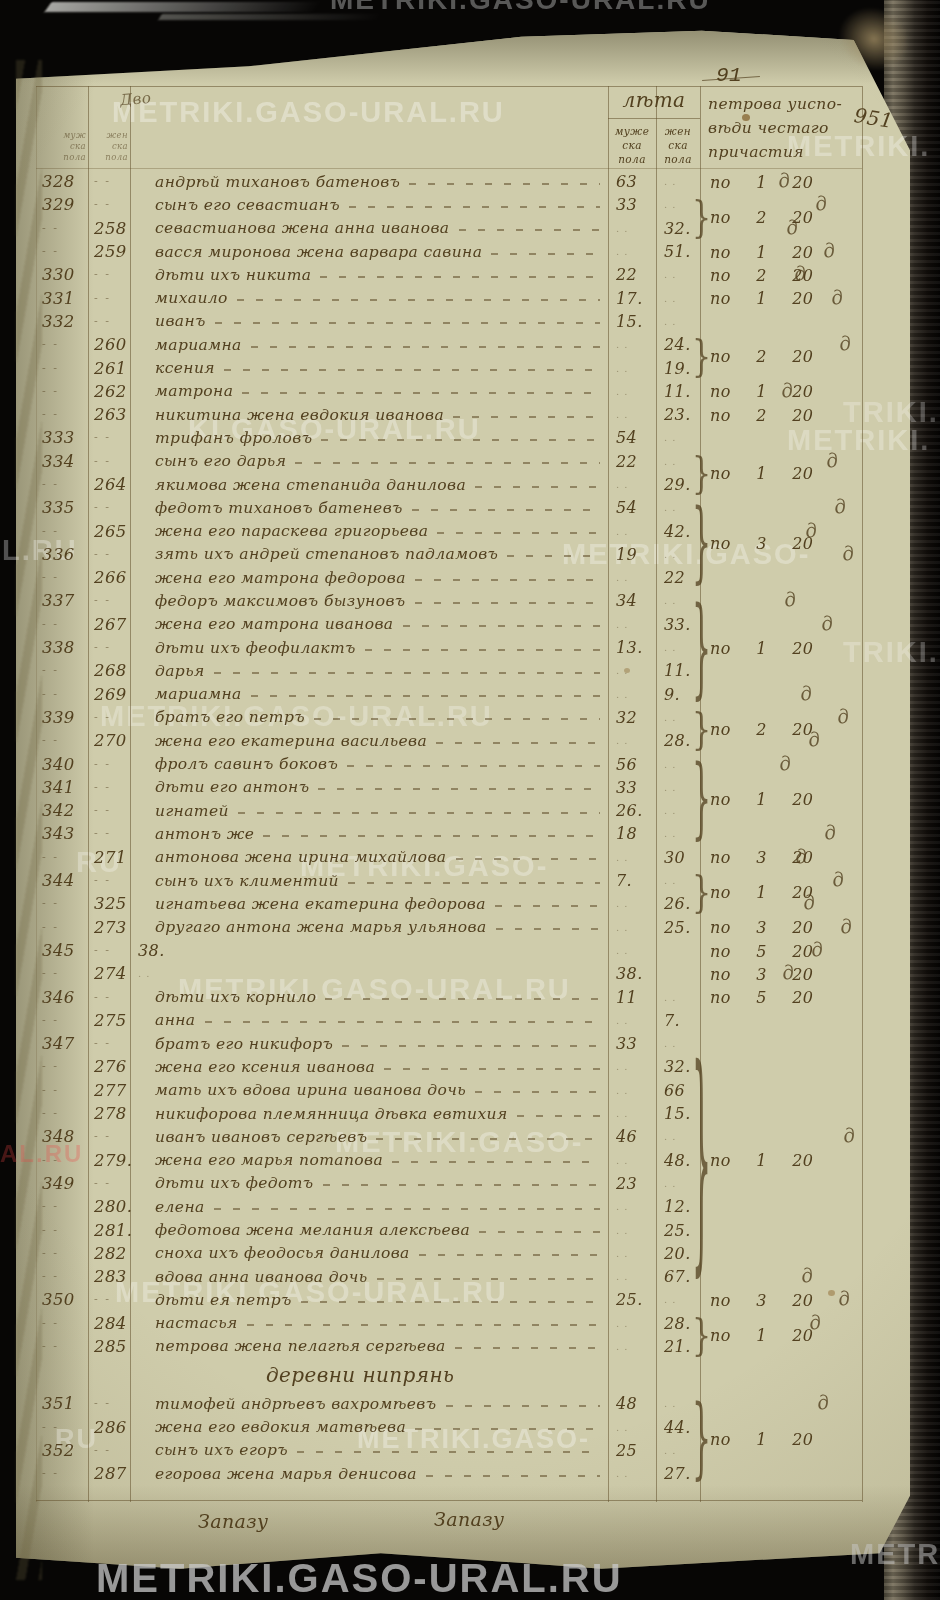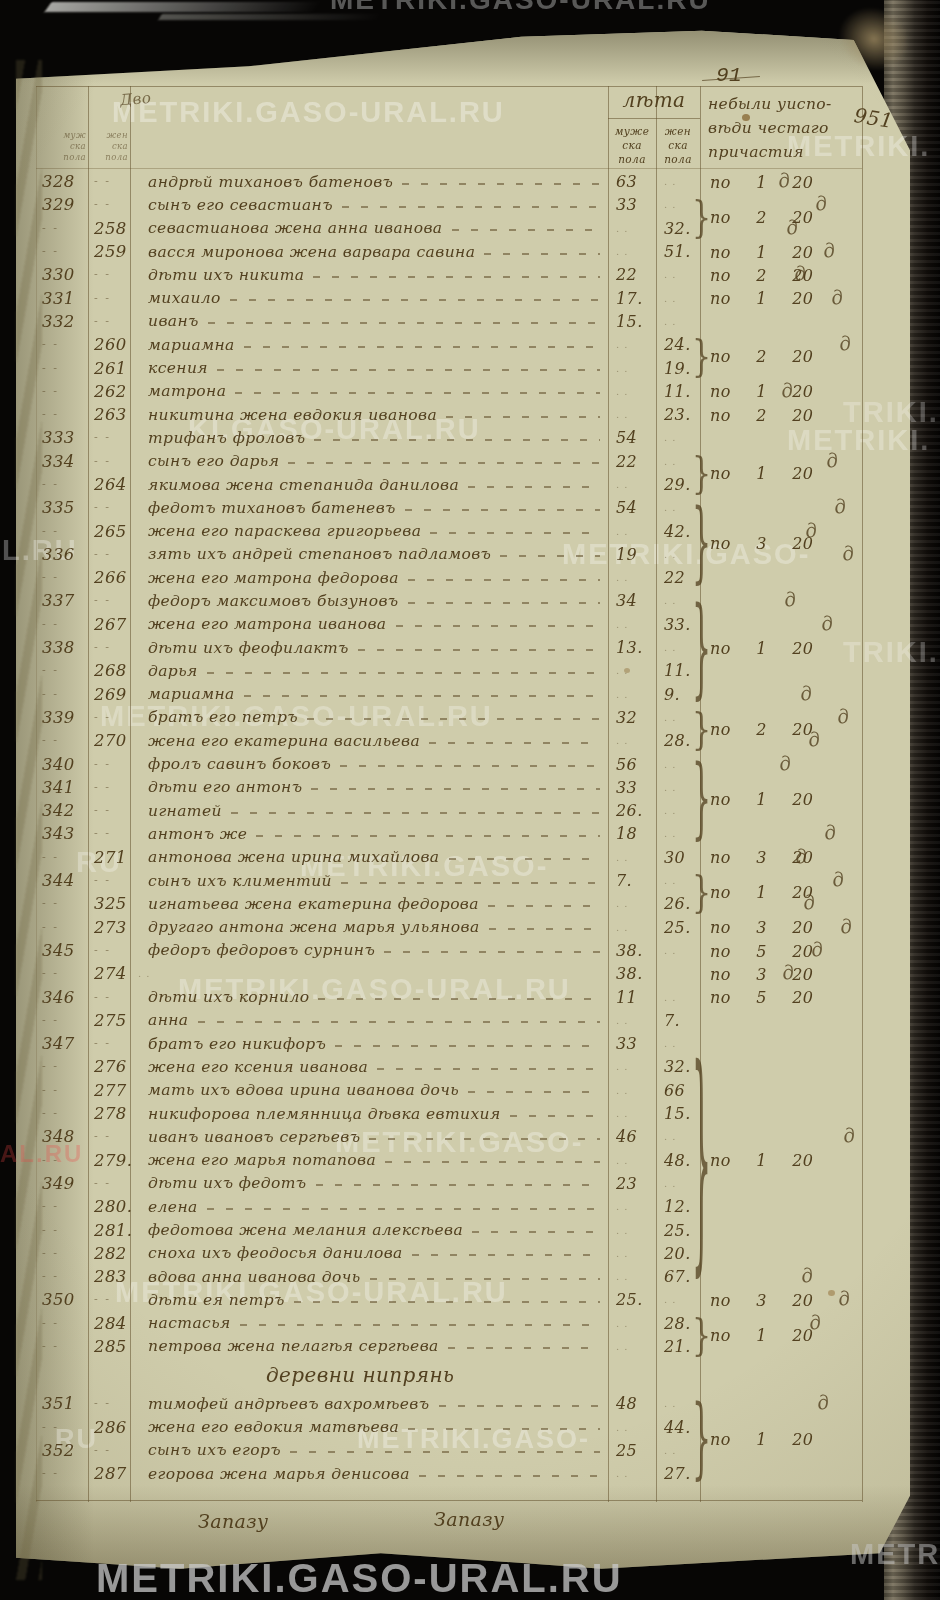--- a/index.html
+++ b/index.html
@@ -35,21 +35,21 @@
   .hdr-ages-title{position:absolute;left:572px;top:2px;width:92px;text-align:center;
     font-size:20px;}
   .hdr-sub{position:absolute;font-size:10.5px;line-height:14px;text-align:center;}
   .hdr-abs{position:absolute;left:672px;top:6px;font-size:15.5px;line-height:24px;}
   .hdr-tiny{position:absolute;font-size:8.5px;line-height:11px;opacity:.55;text-align:right;}
   #rows{position:absolute;left:0;top:84px;width:826px;}
   .row{display:grid;grid-template-columns:52px 42px 478px 48px 44px 1fr;height:23.3px;
        align-items:center;font-size:16px;}
   .row .no{font-size:16.5px;padding-left:6px;}
   .row .ditto{opacity:.45;font-size:11px;letter-spacing:2px;}
-  .row .namecell{display:flex;align-items:center;overflow:hidden;padding-left:18px;}
+  .row .namecell{display:flex;align-items:center;overflow:hidden;padding-left:25px;}
   .row .namecell .txt{white-space:nowrap;font-size:15.5px;}
   .row .leader{flex:1;height:2px;margin:4px 8px 0 9px;opacity:.55;
     background:repeating-linear-gradient(90deg,#5d4a26 0 7px,rgba(0,0,0,0) 7px 19px);}
   .row .age{font-size:16px;padding-left:8px;}
   .row .dots{opacity:.4;font-size:10px;letter-spacing:1px;}
   .section-hdr{height:34px;display:flex;align-items:center;justify-content:flex-start;
     padding-left:230px;font-size:20px;}
   .fine{position:absolute;left:674px;white-space:nowrap;font-size:16px;word-spacing:20px;
     transform:translateY(-50%);}
   .brace{position:absolute;left:656px;width:14px;font-size:30px;line-height:30px;
@@ -128,21 +128,21 @@
       <div>муже</div>
       <div>ска</div>
       <div>пола</div>
     </div>
     <div class="hdr-sub hw ink" style="left:620px;top:38px;width:44px;">
       <div>жен</div>
       <div>ска</div>
       <div>пола</div>
     </div>
     <div class="hdr-abs hw ink">
-      <div>небыли уиспо-</div>
+      <div>петрова уиспо-</div>
       <div>вѣди честаго</div>
       <div>причастия</div>
     </div>
     <div class="hdr-tiny hw ink" style="left:2px;top:44px;width:48px;">
       <div>муж</div>
       <div>ска</div>
       <div>пола</div>
     </div>
     <div class="hdr-tiny hw ink" style="left:54px;top:44px;width:38px;">
       <div>жен</div>
@@ -533,24 +533,20 @@
             <span class="leader"></span>
           </span>
           <span class="age dots">. .</span>
           <span class="age">25.</span>
           <span class=""></span>
         </div>
         <span class="flour ink" style="left: 804px; top: 744.6px; position: absolute;">д</span>
         <div class="row hw ink">
           <span class="no">345</span>
           <span class="no ditto">- -</span>
-          <span class="namecell">
-            <span class="txt">федоръ федоровъ сурнинъ</span>
-            <span class="leader"></span>
-          </span>
           <span class="age">38.</span>
           <span class="age dots">. .</span>
           <span class=""></span>
         </div>
         <span class="flour ink" style="left: 775px; top: 767.9px; position: absolute;">д</span>
         <div class="row hw ink">
           <span class="no ditto">- -</span>
           <span class="no">274</span>
           <span class="age dots">. .</span>
           <span class="age">38.</span>

